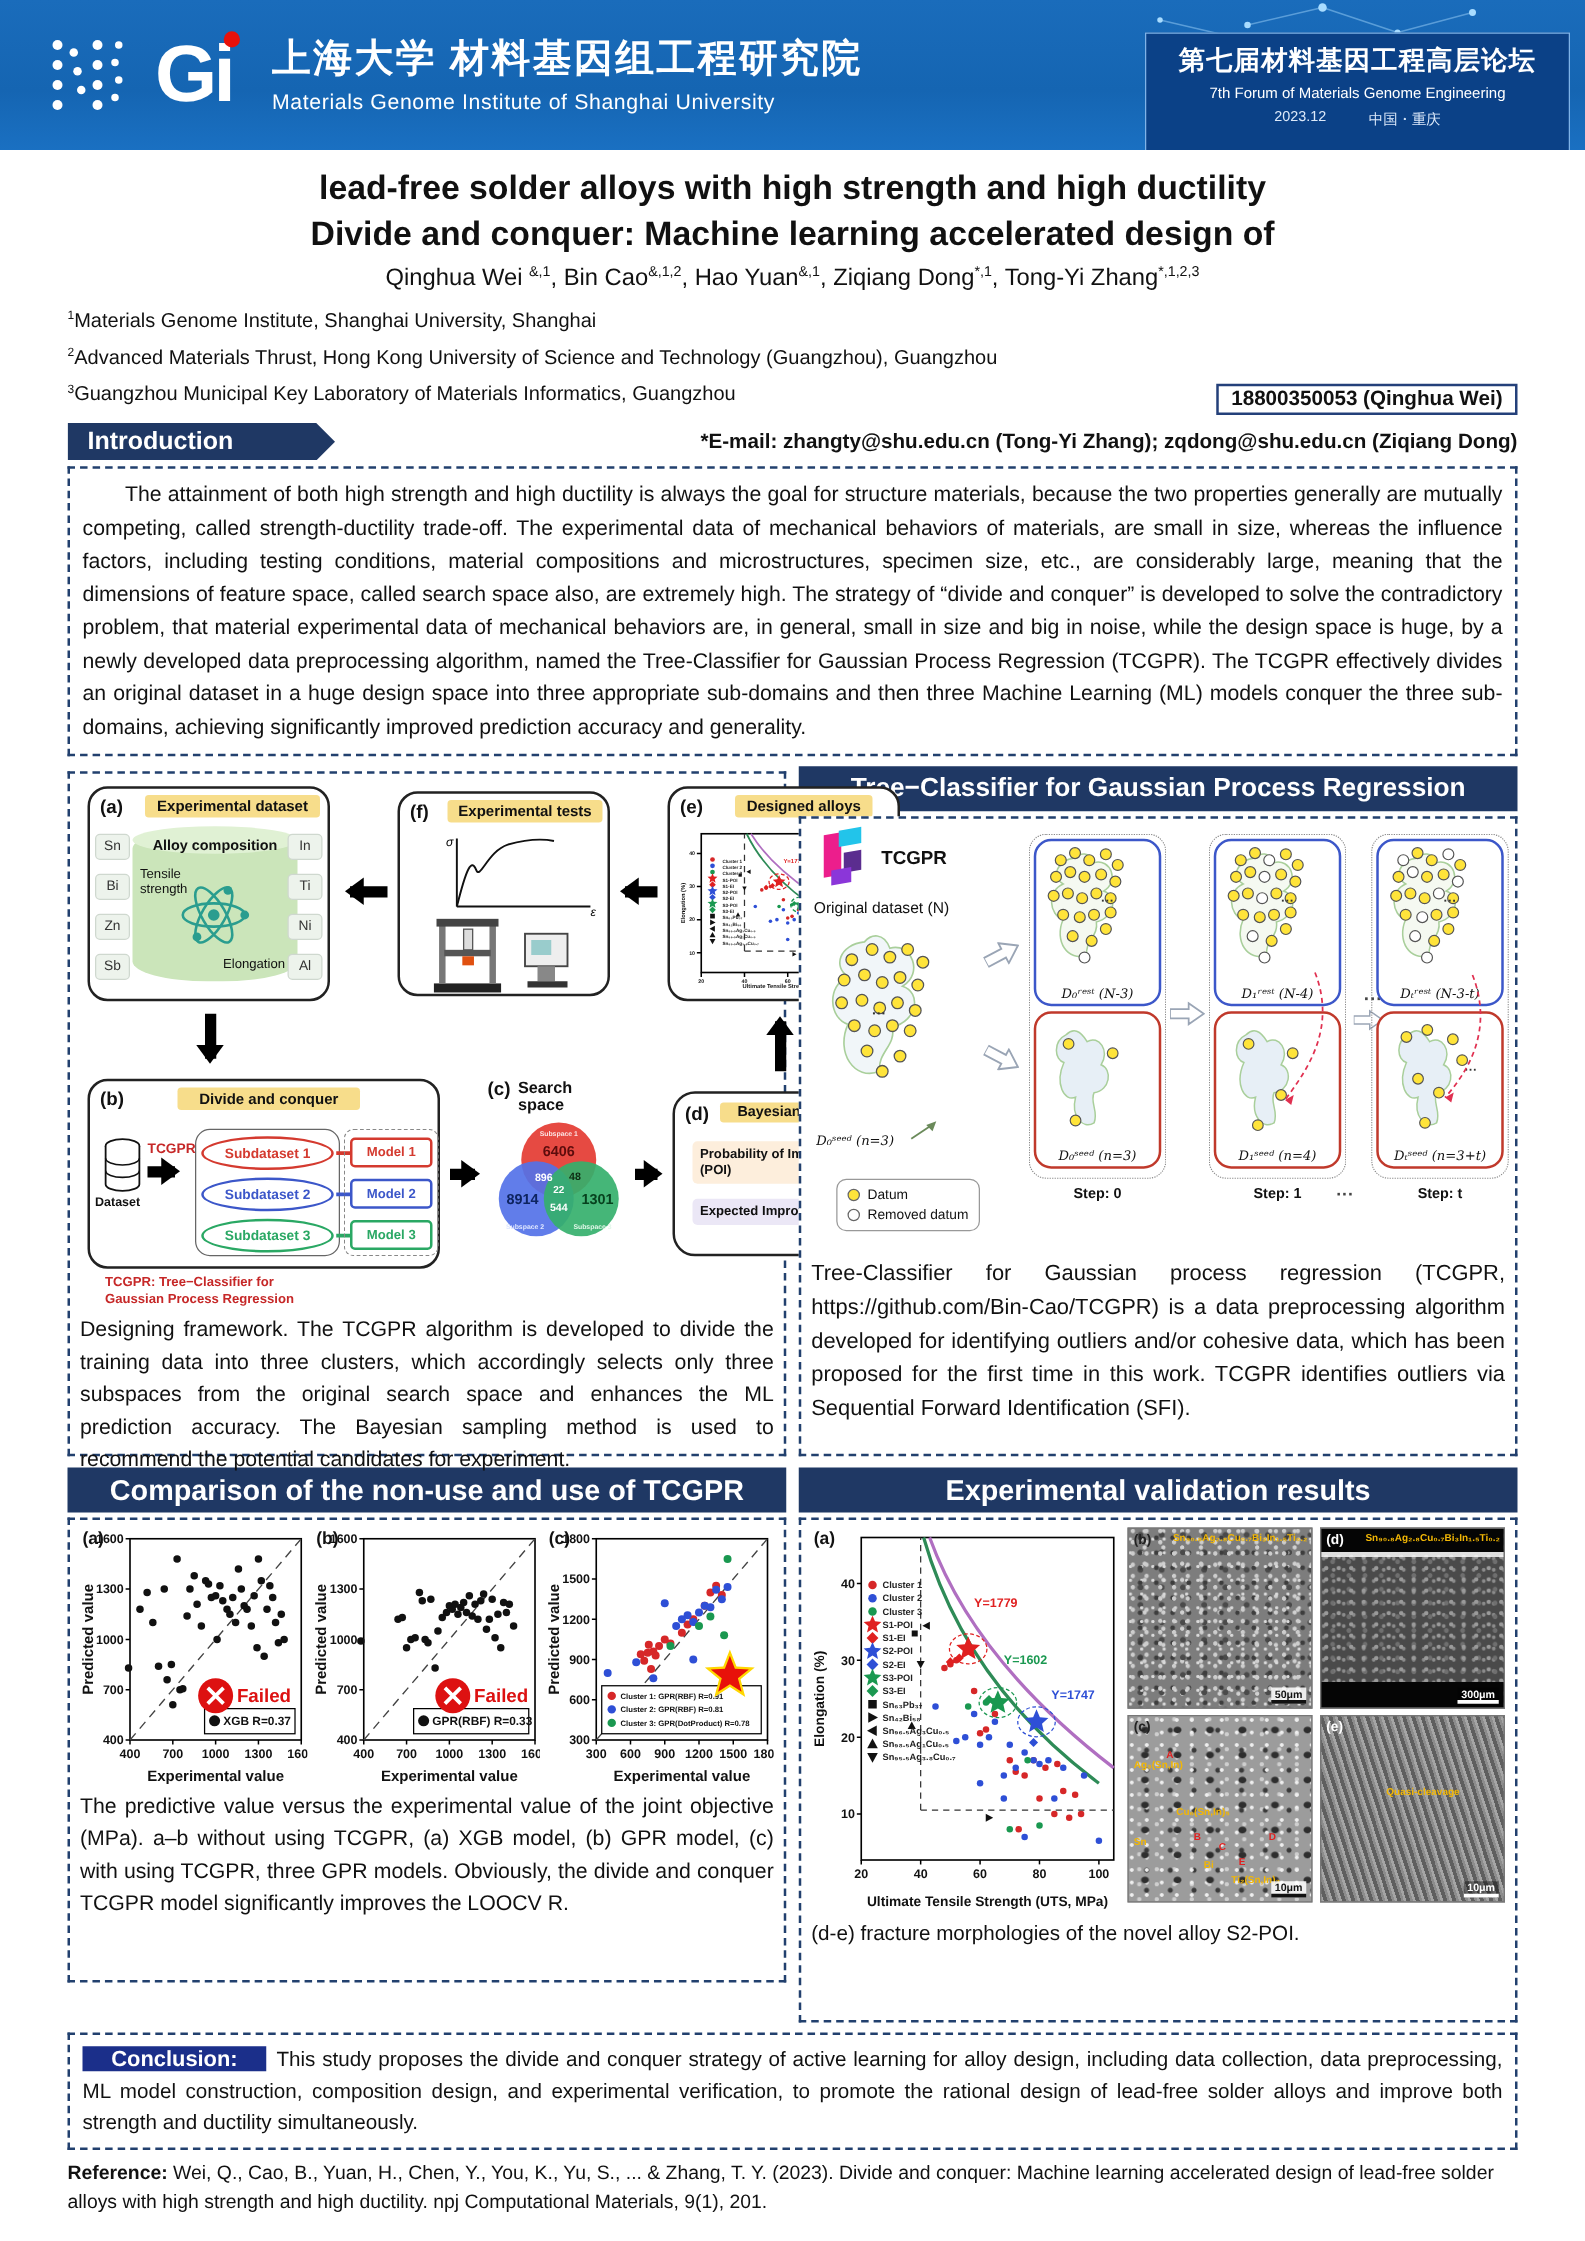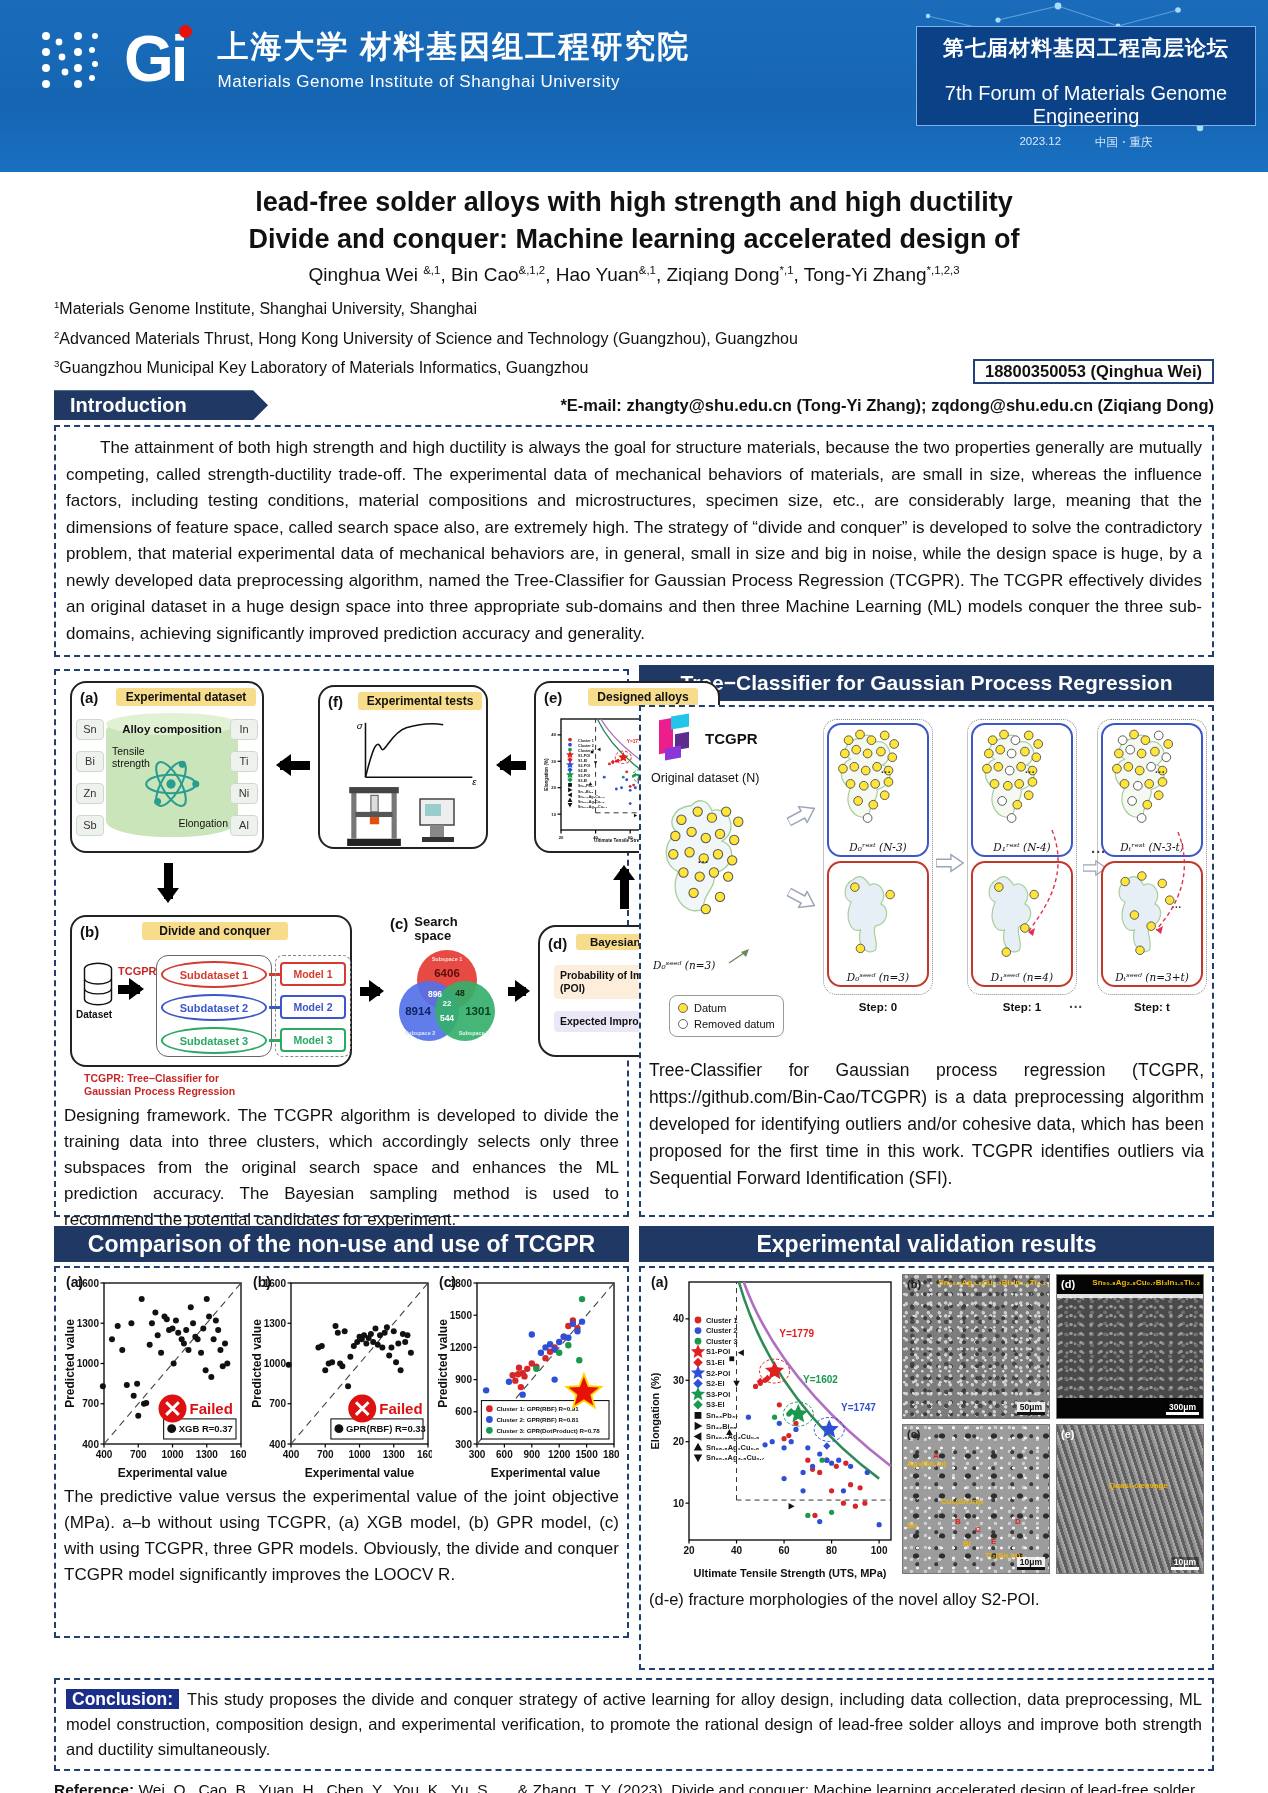--- a/index.html
+++ b/index.html
@@ -1,29 +1,29 @@
 <!DOCTYPE html>
 <html><head>
 <meta charset="utf-8">
 <style>
   *{box-sizing:border-box;margin:0;padding:0}
   body{background:#fff;font-family:"Liberation Sans",sans-serif;color:#111}
   .poster{position:relative;width:1268px;height:1793px;margin:0 auto;background:#fff;overflow:hidden}
   
-  .banner{position:relative;height:172px;background:linear-gradient(180deg,#1a6cbb 0%,#1565b2 60%,#1a70c2 100%);overflow:hidden}
+  .banner{position:relative;height:120px;background:linear-gradient(180deg,#1a6cbb 0%,#1565b2 60%,#1a70c2 100%);overflow:hidden}
   .banner svg.deco{position:absolute;right:0;top:0}
   .logo-row{position:absolute;left:40px;top:24px;display:flex;align-items:center;gap:10px}
   .gi{position:relative;color:#fff;font-size:64px;font-weight:700;letter-spacing:-3px;line-height:1}
   .gi .reddot{position:absolute;top:-2px;right:-6px;width:13px;height:13px;background:#e8110a;border-radius:50%}
   .inst{color:#fff;margin-left:22px}
   .inst .cn{font-size:31px;font-weight:700;letter-spacing:2px}
   .inst .en{font-size:17px;margin-top:4px;letter-spacing:.5px}
   .forum{position:absolute;right:12px;top:26px;width:340px;height:100px;background:#0b4187;border:1px solid #7fb3e8;padding:7px 10px;color:#fff;text-align:center}
   .forum .cn{font-size:21px;font-weight:700;letter-spacing:1px}
-  .forum .en{font-size:20px;margin-top:20px}
+  .forum .en{font-size:12px;margin-top:5px}
   .forum .row{display:flex;justify-content:center;gap:34px;font-size:11.5px;margin-top:7px;color:#dce9fa}
   
   .main{padding:8px 54px 0 54px}
   .title{ text-align:center;font-size:27px;font-weight:800;line-height:37px;margin-top:4px}
   .authors{text-align:center;font-size:19px;margin-top:6px}
   .authors sup{font-size:60%;}
   .affil-wrap{position:relative;margin-top:6px}
   .affil{font-size:16px;line-height:25px}
   .affil sup{font-size:60%}
   .phonebox{position:absolute;right:0;bottom:-4px;border:2px solid #24407a;padding:1px 10px;font-weight:700;font-size:16.5px;background:#fff}
@@ -99,21 +99,21 @@
   .sem .scale.dark{background:rgba(0,0,0,.4);color:#fff;border-bottom-color:#fff}
   .ann{position:absolute;font-size:8px;font-weight:700;color:#f2b705;z-index:3}
   .mark{position:absolute;font-size:8px;font-weight:800;color:#e02020;z-index:3}
   .sem-b{background:radial-gradient(circle at 30% 20%,#cdcdcd 0 1.5px,transparent 2px),radial-gradient(circle at 70% 60%,#3d3d3d 0 1.6px,transparent 2.2px),radial-gradient(circle at 15% 75%,#dadada 0 1px,transparent 1.6px),radial-gradient(circle at 55% 35%,#4a4a4a 0 2px,transparent 2.6px),radial-gradient(circle at 85% 15%,#d0d0d0 0 1.4px,transparent 2px),#7d7d7d;background-size:11px 9px,13px 12px,9px 11px,17px 14px,15px 13px}
   .sem-c{background:radial-gradient(ellipse at 50% 55%,#2e2e2e 0 2.6px,transparent 3.6px),radial-gradient(circle at 20% 30%,#efefef 0 1.2px,transparent 1.8px),radial-gradient(circle at 75% 70%,#3a3a3a 0 1.6px,transparent 2.4px),radial-gradient(circle at 60% 20%,#cfcfcf 0 1.4px,transparent 2px),#9c9c9c;background-size:26px 20px,12px 10px,19px 16px,14px 12px}
   .sem-d{background:linear-gradient(180deg,#050505 0 13%,rgba(250,250,250,.85) 13% 16%,rgba(0,0,0,0) 16% 86%,#050505 86%),radial-gradient(circle at 40% 50%,#9a9a9a 0 1.4px,transparent 2px),radial-gradient(circle at 70% 40%,#6f6f6f 0 1.6px,transparent 2.2px),radial-gradient(circle at 25% 65%,#8b8b8b 0 1.2px,transparent 1.8px),#4a4a4a;background-size:100% 100%,10px 9px,13px 11px,8px 9px}
   .sem-e{background:repeating-linear-gradient(72deg,#a5a5a5 0 2px,#5f5f5f 2px 5px,#8c8c8c 5px 7px),radial-gradient(circle at 50% 50%,#d9d9d9 0 1px,transparent 1.6px),#777;background-size:100% 100%,9px 8px}
   .valcap{font-size:16.5px;line-height:27px;margin-top:6px}
   
   .conc{border:2px dashed #22406e;margin-top:8px;padding:7px 10px;font-size:16.5px;line-height:25px;text-align:justify}
-  .conc .chip2{background:#1b2f8a;color:#fff;font-weight:800;padding:0 6px;font-size:17.5px;margin-right:8px}
+  .conc .chip2{background:#1b2f8a;color:#fff;font-weight:800;padding:0 23px;font-size:17.5px;margin-right:8px}
   .refblock{margin-top:7px;font-size:15.5px;line-height:23px}
   .refblock b{font-size:15.5px}
   svg{font-family:inherit}
   svg text{font-family:"Liberation Sans",sans-serif}
 </style>
 </head>
 <body>
 
 <div class="poster">
 

